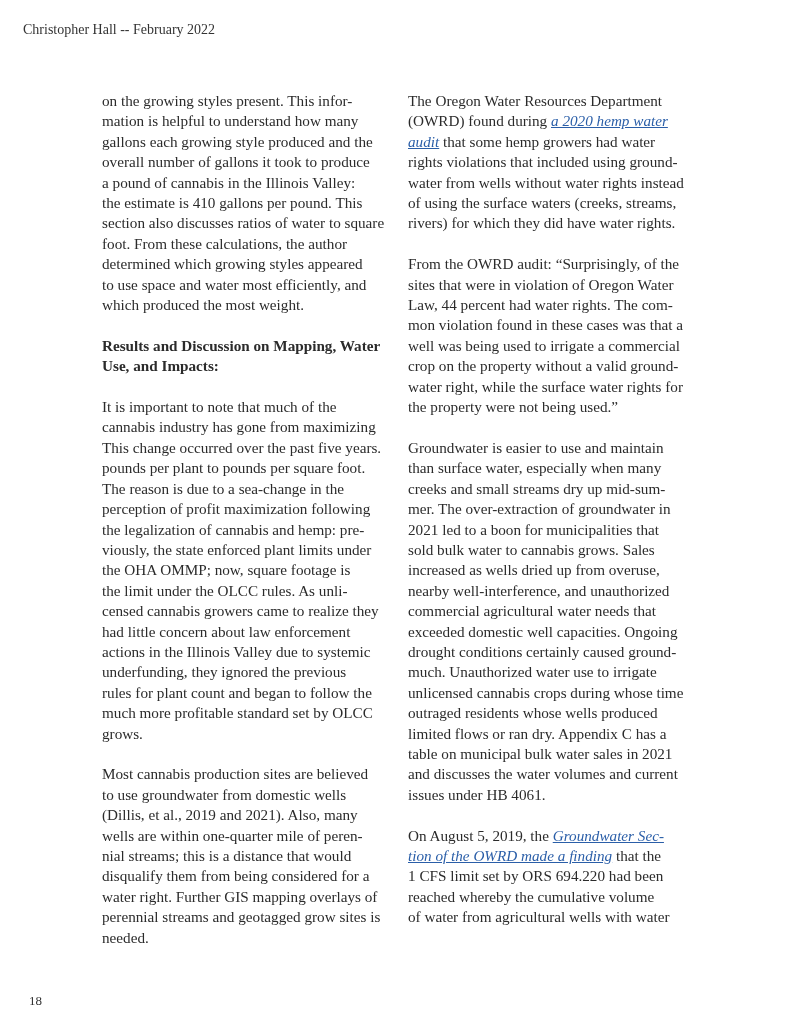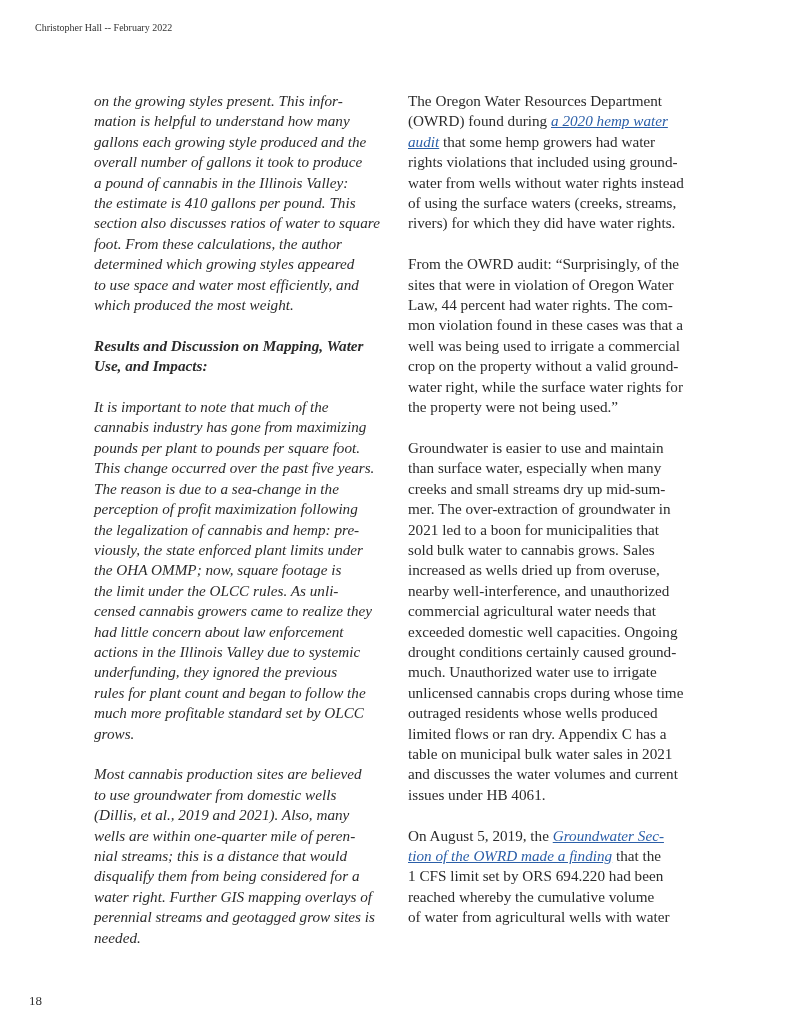--- a/index.html
+++ b/index.html
@@ -1,20 +1,20 @@
 <!DOCTYPE html>
 <html><head>
 <meta charset="utf-8">
 <style>
   html, body { margin:0; padding:0; background:#ffffff; }
   body { width:800px; height:1035px; position:relative; overflow:hidden; font-family:"Liberation Serif","DejaVu Serif",serif; color:#2b2b2b; }
-  .running-head { position:absolute; left:23px; top:22px; font-size:10px; color:#333;margin-left:12px; }
+  .running-head { position:absolute; left:23px; top:22px; font-size:14px; color:#333; }
   .page-number { position:absolute; left:29px; top:993px; font-size:13px; color:#333; }
   .col { position:absolute; top:91px; width:305px; font-size:15.2px; line-height:20.4px; }
-  .col-left { left:94px;font-style:italic; }
+  .col-left { left:102px; }
   .col-right { left:408px; }
   .para { margin:0 0 20.4px 0; }
   .heading { font-weight:bold; margin:0 0 20.4px 0; }
   .link { color:#2a5ea8; text-decoration:underline;font-style:italic; }
   .line { display:block; white-space:nowrap; }
 </style>
 </head>
 <body>
 
 <div class="running-head">Christopher Hall -- February 2022</div>
@@ -33,22 +33,22 @@
     <span class="line">to use space and water most efficiently, and</span>
     <span class="line">which produced the most weight.</span>
   </div>
   <div class="heading">
     <span class="line">Results and Discussion on Mapping, Water</span>
     <span class="line">Use, and Impacts:</span>
   </div>
   <div class="para">
     <span class="line">It is important to note that much of the</span>
     <span class="line">cannabis industry has gone from maximizing</span>
+    <span class="line">This change occurred over the past five years.</span>
     <span class="line">pounds per plant to pounds per square foot.</span>
-    <span class="line">This change occurred over the past five years.</span>
     <span class="line">The reason is due to a sea-change in the</span>
     <span class="line">perception of profit maximization following</span>
     <span class="line">the legalization of cannabis and hemp: pre-</span>
     <span class="line">viously, the state enforced plant limits under</span>
     <span class="line">the OHA OMMP; now, square footage is</span>
     <span class="line">the limit under the OLCC rules. As unli-</span>
     <span class="line">censed cannabis growers came to realize they</span>
     <span class="line">had little concern about law enforcement</span>
     <span class="line">actions in the Illinois Valley due to systemic</span>
     <span class="line">underfunding, they ignored the previous</span>

